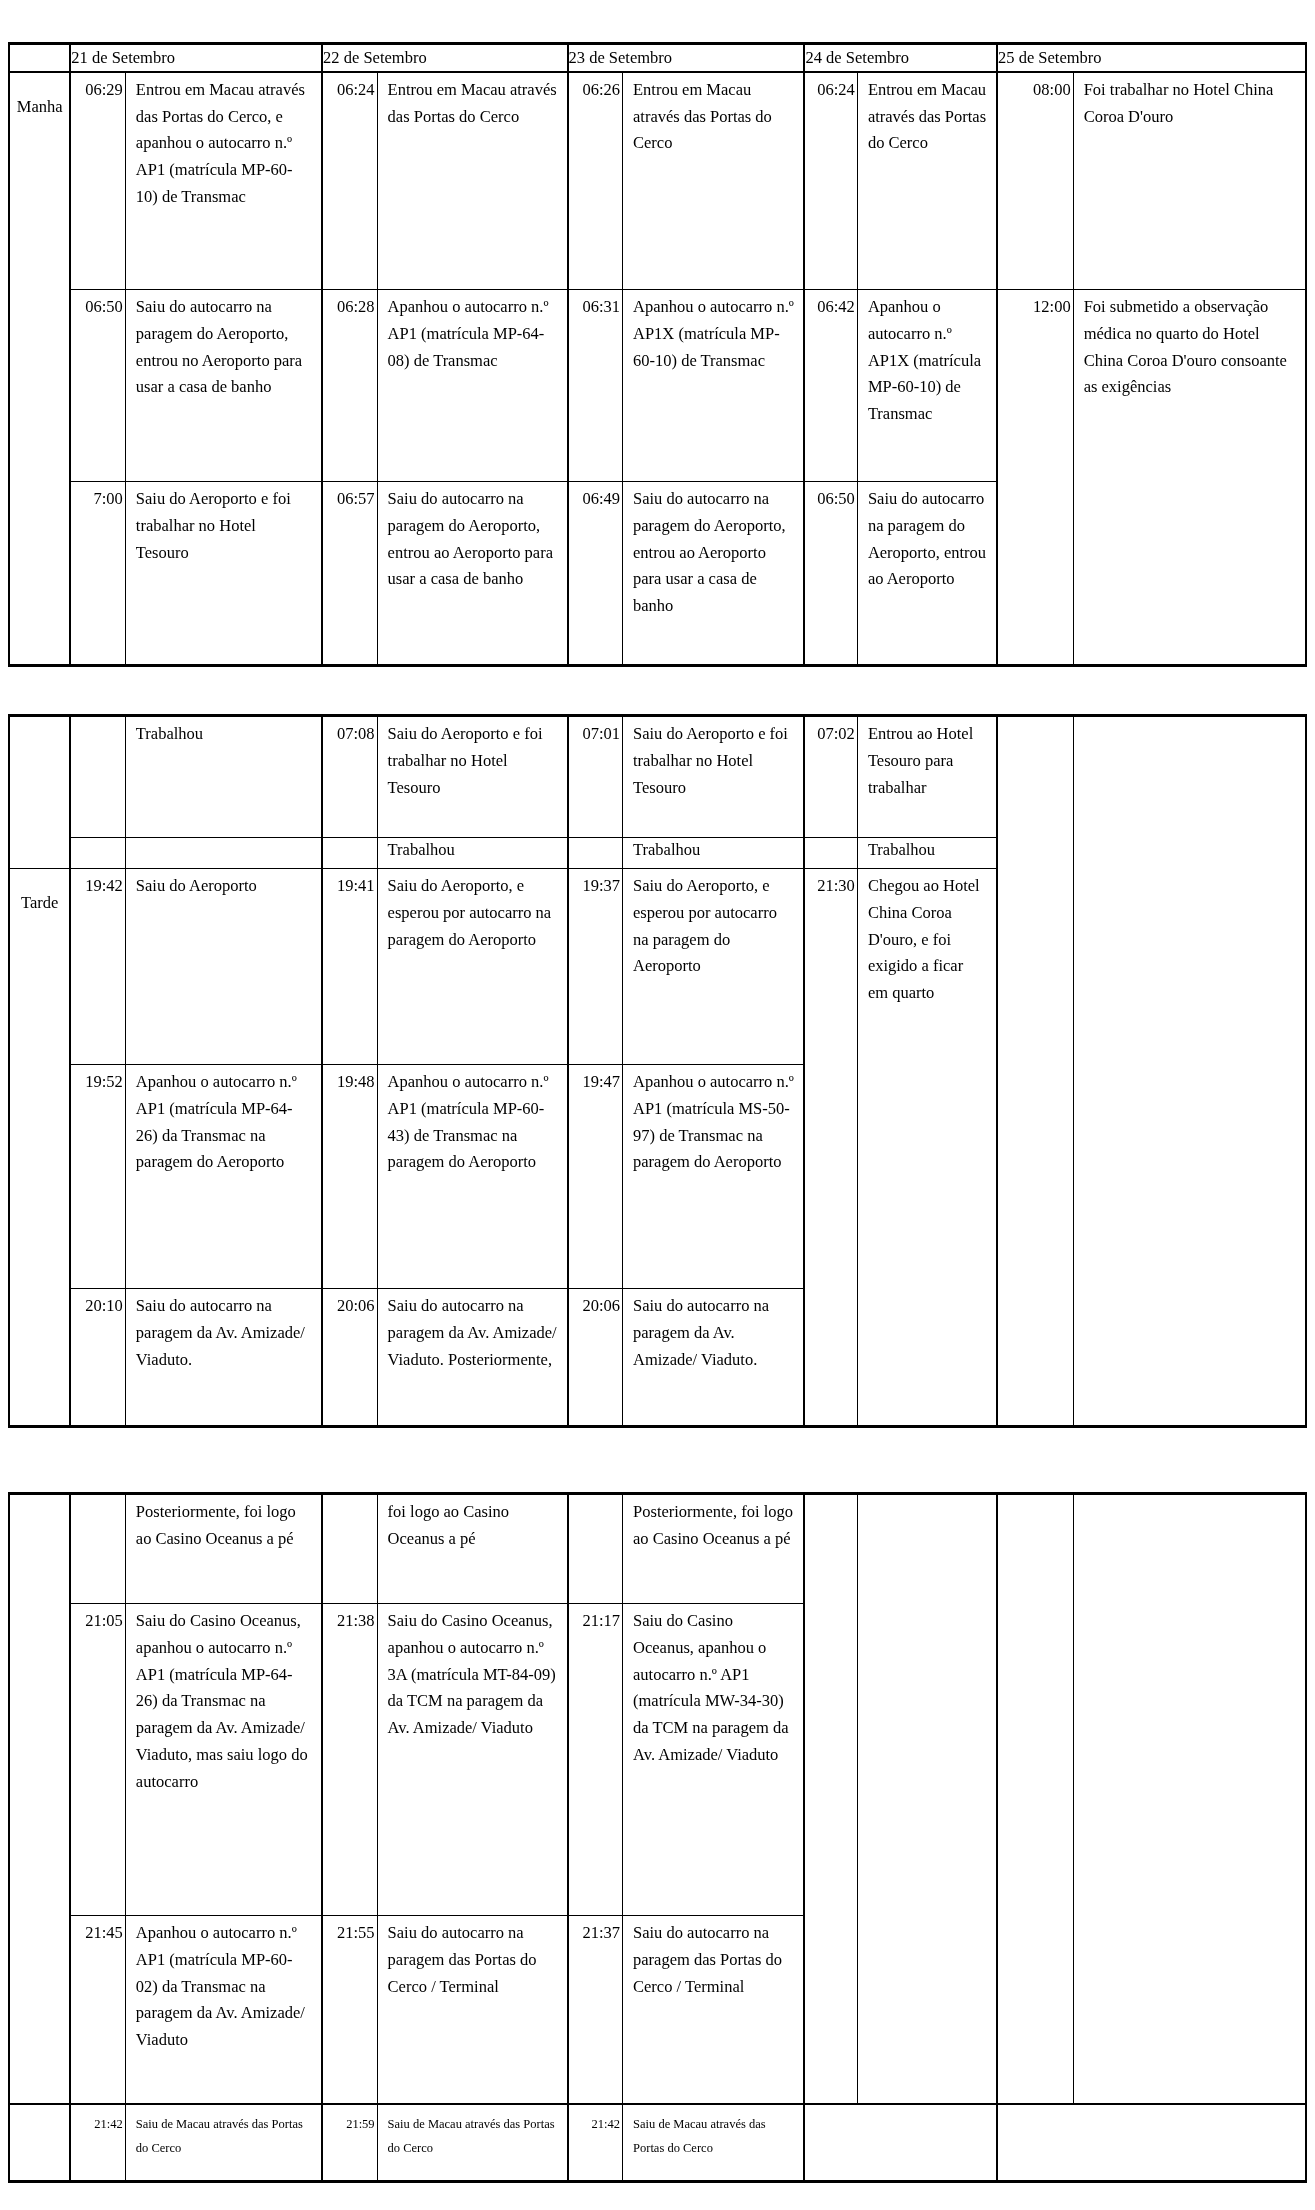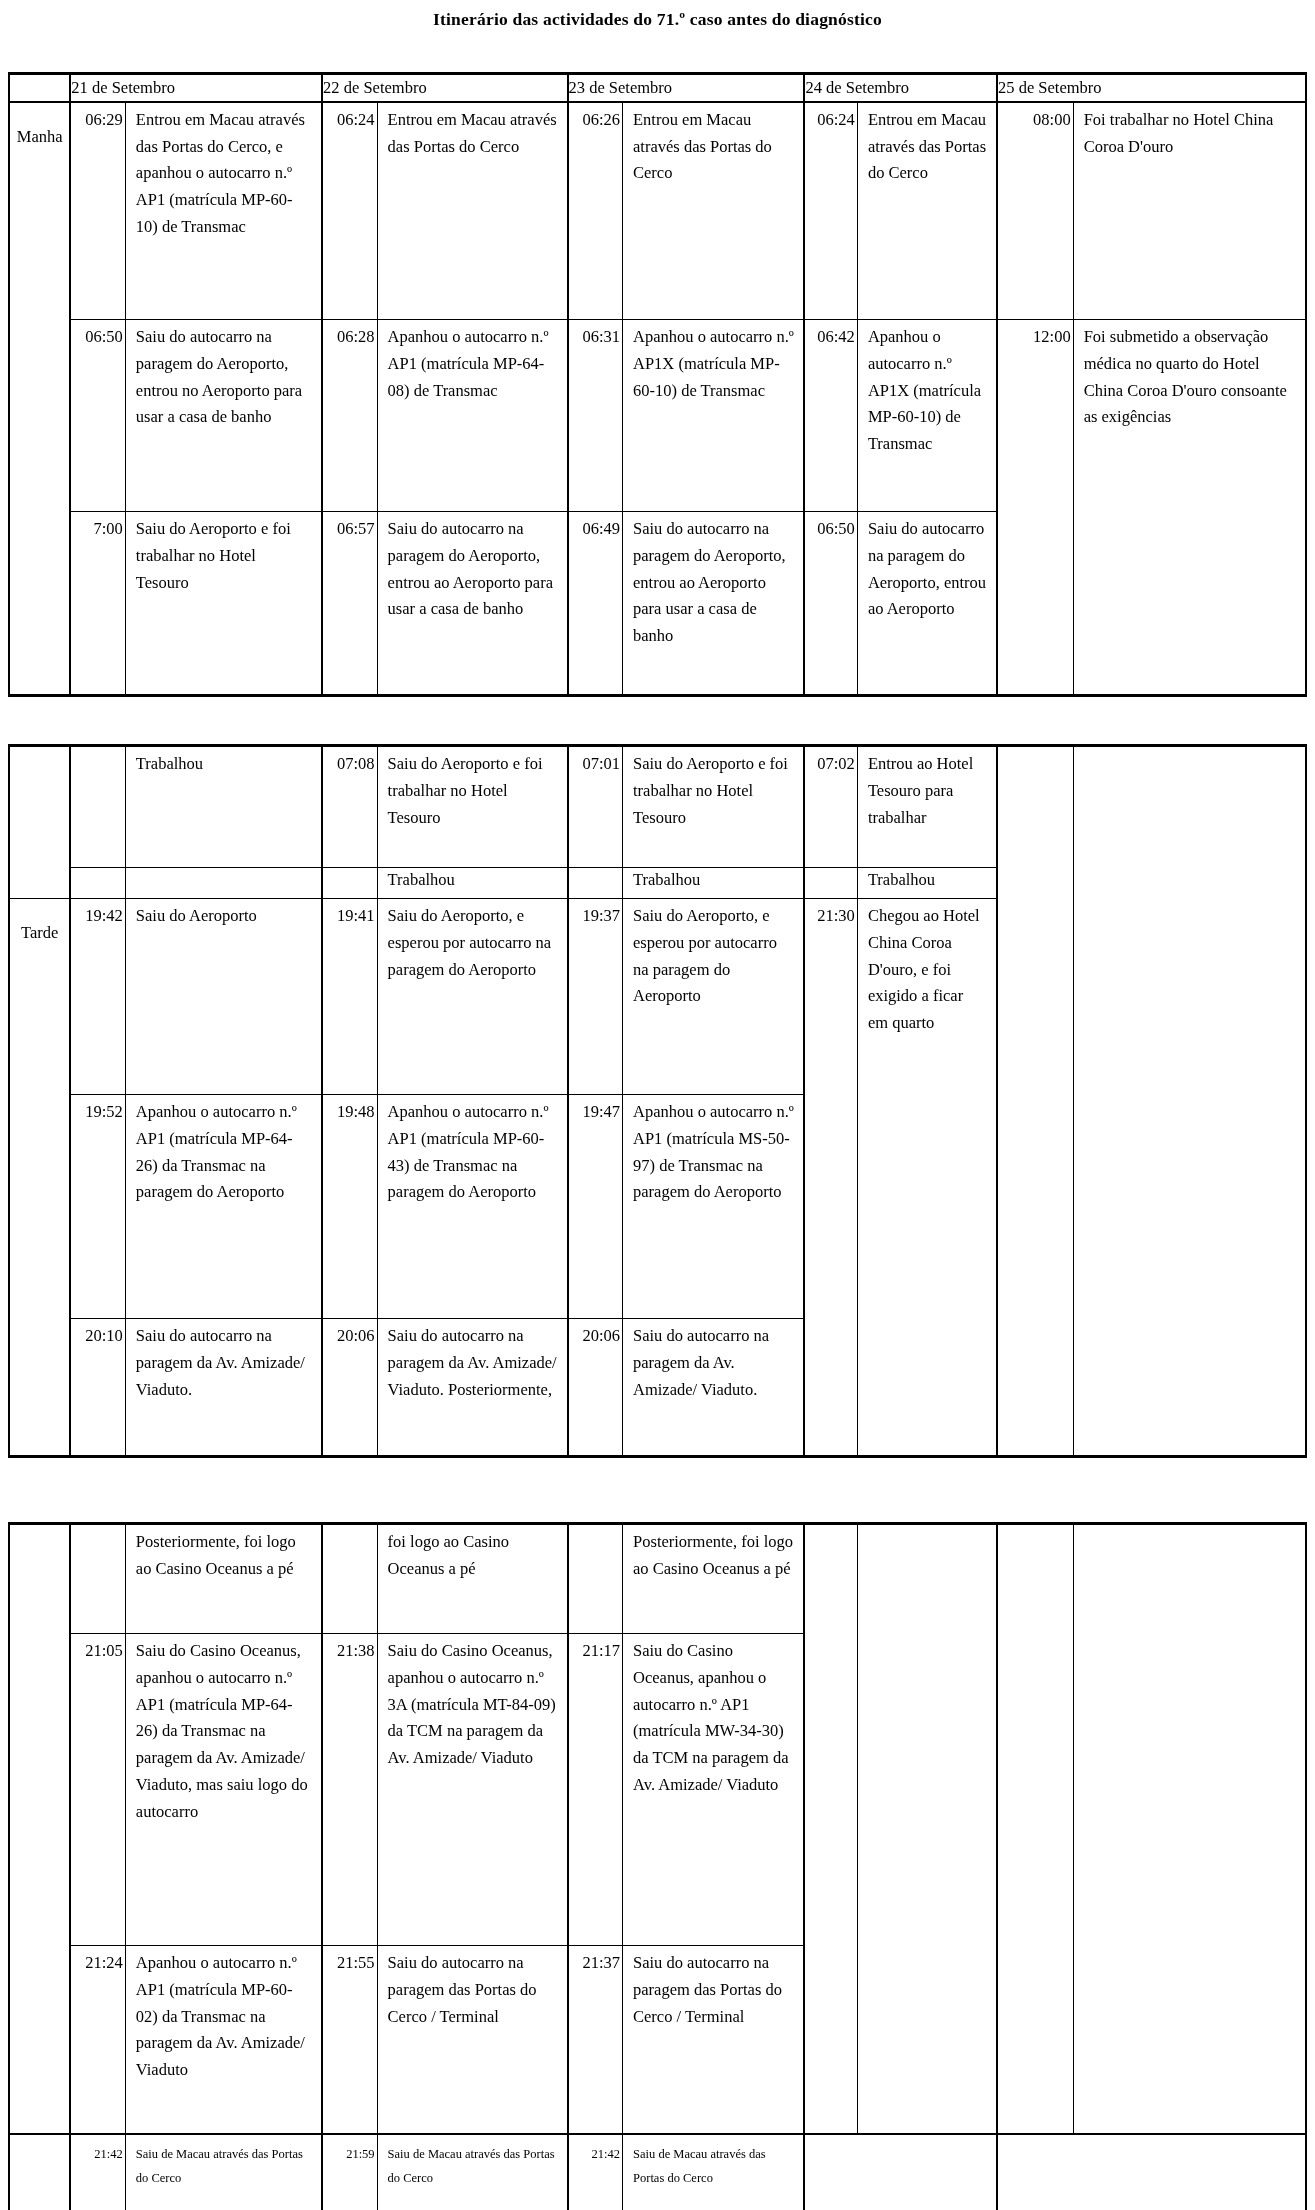--- a/index.html
+++ b/index.html
@@ -37,21 +37,20 @@
   tr.small td {
     border-top:2.6px solid #000;
     font-size:12.5px; line-height:1.95; padding-top:7px;
   }
 </style>
 </head>
 <body>
 
 <div class="page">
 
-  <h1 class="doc-title">Itinerário das actividades do 71.º caso antes do diagnóstico</h1>
 
   <table class="itin b1">
     <colgroup>
       <col style="width:58px">
         <col style="width:52px">
         <col style="width:186px">
       <col style="width:52px">
         <col style="width:180px">
       <col style="width:52px">
         <col style="width:172px">
@@ -205,21 +204,21 @@
     </tr>
     <tr style="height:312px">
       <td class="t ds">21:05</td>
       <td>Saiu do Casino Oceanus, apanhou o autocarro n.º AP1 (matrícula MP-64-26) da Transmac na paragem da Av. Amizade/ Viaduto, mas saiu logo do autocarro</td>
       <td class="t ds">21:38</td>
       <td>Saiu do Casino Oceanus, apanhou o autocarro n.º 3A (matrícula MT-84-09) da TCM na paragem da Av. Amizade/ Viaduto</td>
       <td class="t ds">21:17</td>
       <td>Saiu do Casino Oceanus, apanhou o autocarro n.º AP1 (matrícula MW-34-30) da TCM na paragem da Av. Amizade/ Viaduto</td>
     </tr>
     <tr style="height:188px">
-      <td class="t ds">21:24</td>
+      <td class="t ds">21:45</td>
       <td>Apanhou o autocarro n.º AP1 (matrícula MP-60-02) da Transmac na paragem da Av. Amizade/ Viaduto</td>
       <td class="t ds">21:55</td>
       <td>Saiu do autocarro na paragem das Portas do Cerco / Terminal</td>
       <td class="t ds">21:37</td>
       <td>Saiu do autocarro na paragem das Portas do Cerco / Terminal</td>
     </tr>
     <tr class="small" style="height:78px">
       <td class="lb"></td>
       <td class="t ds">21:42</td>
       <td>Saiu de Macau através das Portas do Cerco</td>

